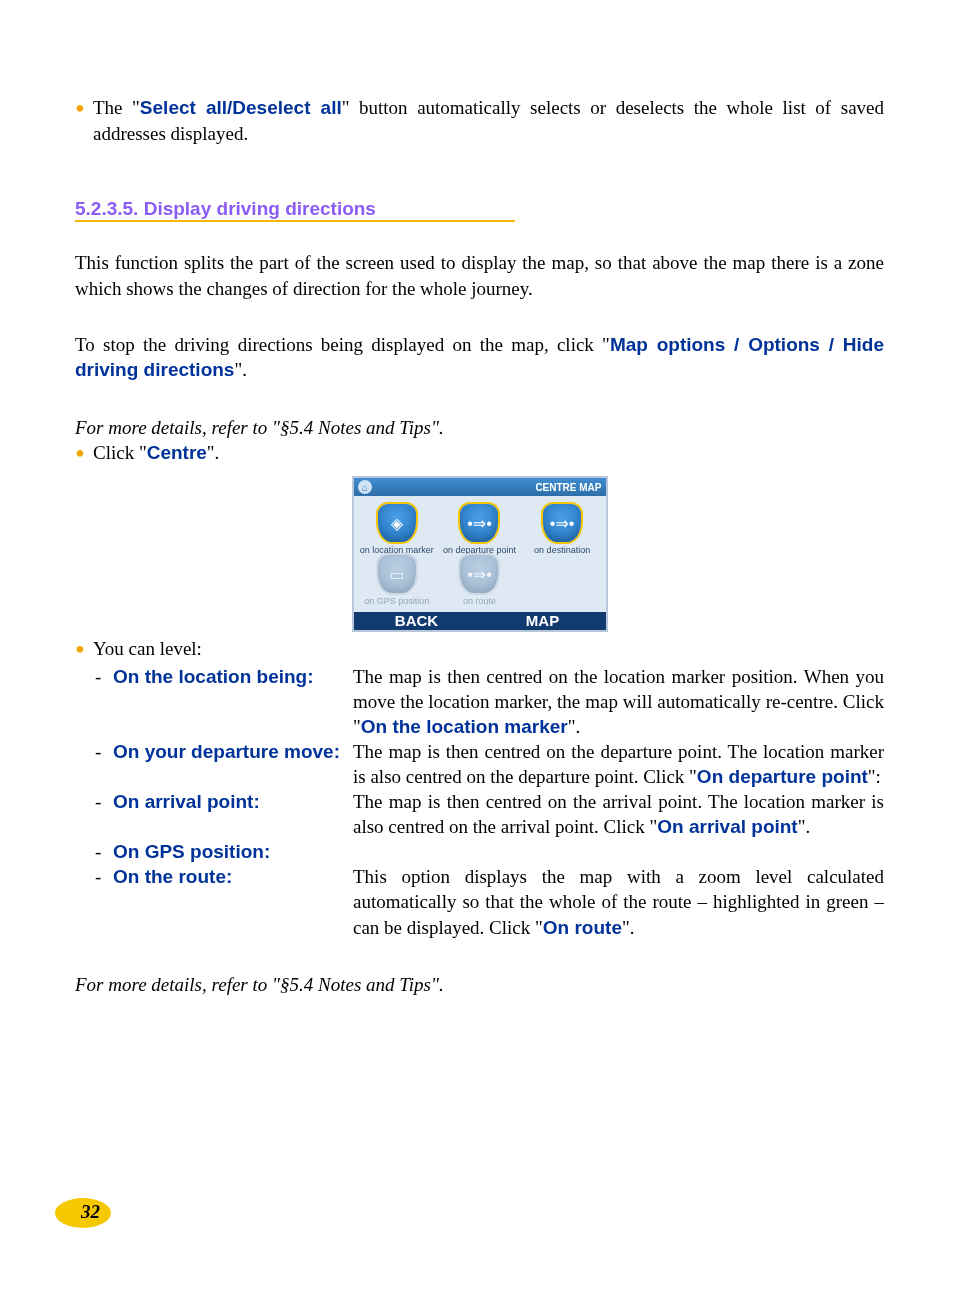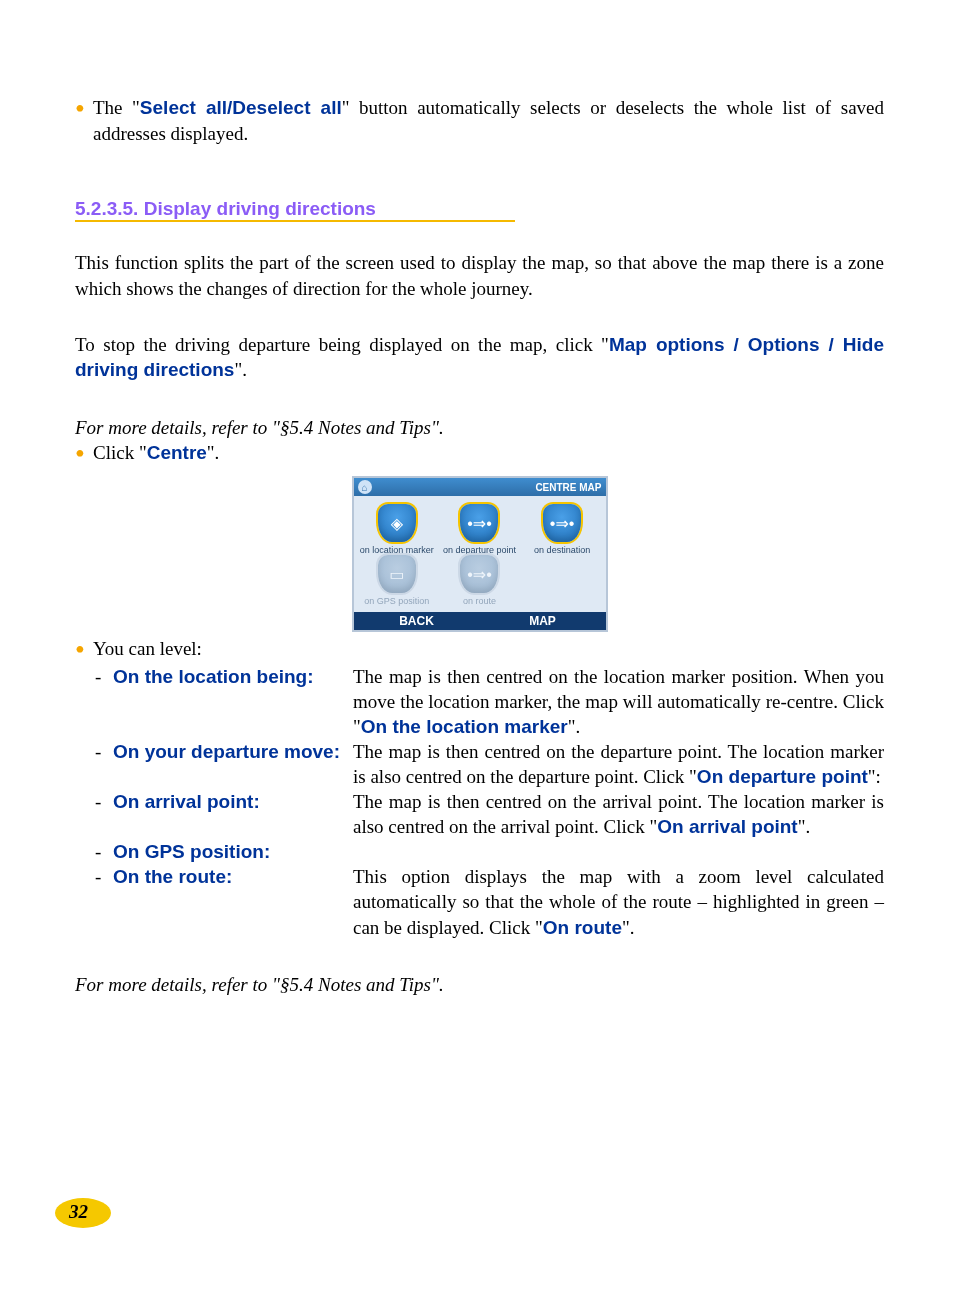--- a/index.html
+++ b/index.html
@@ -125,21 +125,21 @@
   }
   .device .icon.disabled {
     background: radial-gradient(circle at 50% 35%, #b9cde1, #9db7d1);
     box-shadow: 0 0 0 2px #ccd8e6, inset 0 -4px 6px rgba(0,0,0,.1);
     color: #eef4fa;
   }
   .device .botbar {
     display: flex;
     background: #113a6e;
     color: #fff;
-    font-size: 12px;
+    font-size: 15px;
     font-weight: bold;
     height: 18px;
   }
   .device .botbar div {
     flex: 1; text-align: center; line-height: 18px;
   }
   .centre-list {
     margin-top: 2px;
   }
   .centre-sub {
@@ -167,21 +167,21 @@
     height: 30px;
   }
   .page-num-badge .oval {
     position: absolute;
     left: 0; top: 0; width: 56px; height: 30px;
     background: #f5c800;
     border-radius: 50%;
   }
   .page-num-badge .num {
     position: absolute;
-    left: 14px; top: 3px;
+    left: 26px; top: 3px;
     font-style: italic;
     font-weight: bold;
     font-size: 19px;
     font-family: Georgia, serif;
     color: #000;
   }
 </style>
 </head>
 <body>
 
@@ -195,21 +195,21 @@
   </div>
 
   <div class="section-heading small">
     <div class="underline"></div>
     <span class="text">5.2.3.5. Display driving directions</span>
   </div>
 
   <div class="para" style="">This function splits the part of the screen used to display the map, so that above the map there is a zone which shows the changes of direction for the whole journey.</div>
 
   <div class="para">
-    <span>To stop the driving departure being displayed on the map, click "</span><span class="term">Map options / Options / Hide driving directions</span><span>".</span>
+    <span>To stop the driving directions being displayed on the map, click "</span><span class="term">Map options / Options / Hide driving directions</span><span>".</span>
   </div>
 
   <div class="italic">For more details, refer to "§5.4 Notes and Tips".</div>
 
 
   <div class="bullet-row">
     <div class="bullet-dot">•</div>
     <div class="bullet-text">
       <span>Click "</span><span class="term">Centre</span><span>".</span>
     </div>

